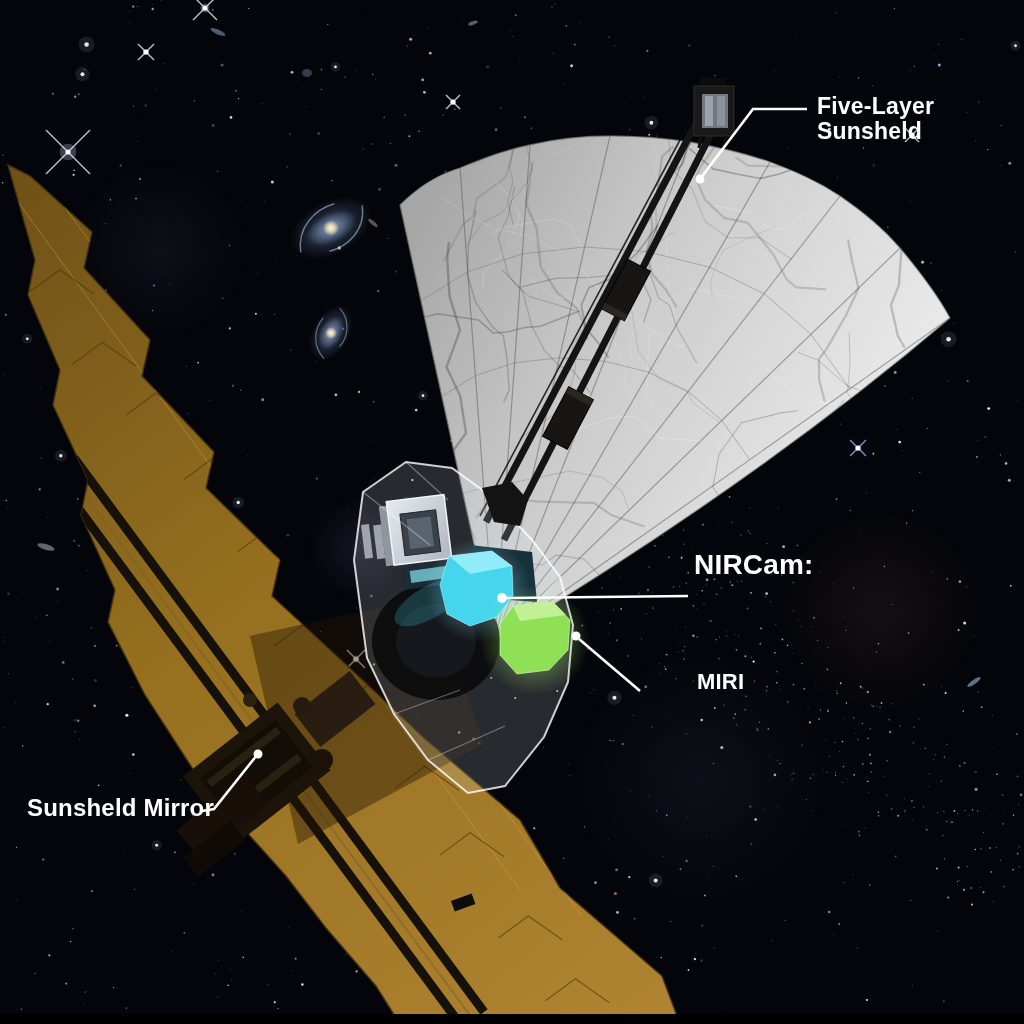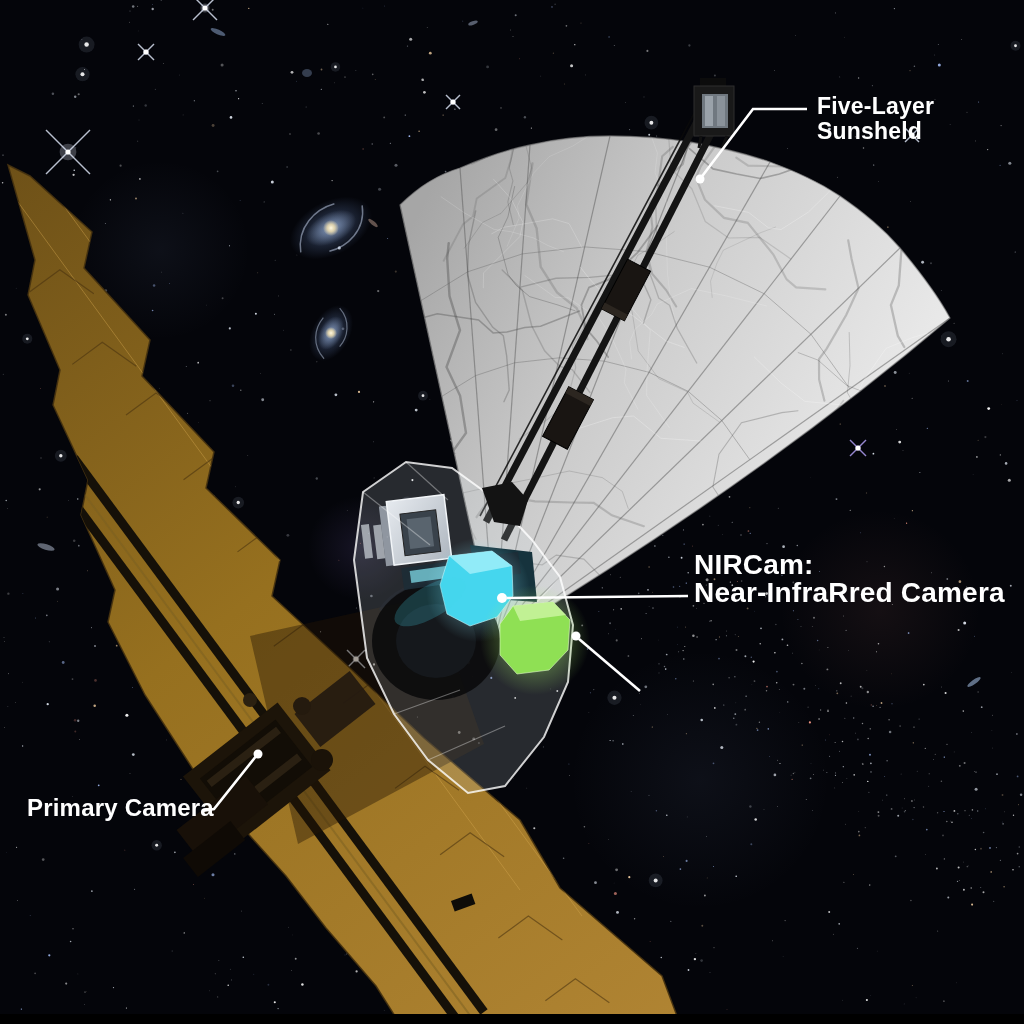--- a/index.html
+++ b/index.html
@@ -1498,20 +1498,20 @@
       </g>
     </g>
   </svg>
 
   <div class="lbl lbl-sunshield">
     <div class="l1">Five-Layer</div>
     <div class="l2">Sunsheld</div>
   </div>
   <div class="lbl lbl-nircam">
     <div class="l1">NIRCam:</div>
-    <div class="l2">Near-InfraRred Camera</div>
   </div>
   <div class="lbl lbl-miri">
+    <div class="l1">MIRI</div>
   </div>
   <div class="lbl lbl-primary">
-    <div>Primary Camera</div>
+    <div>Sunsheld Mirror</div>
   </div>
 </div>
 
 </body></html>

